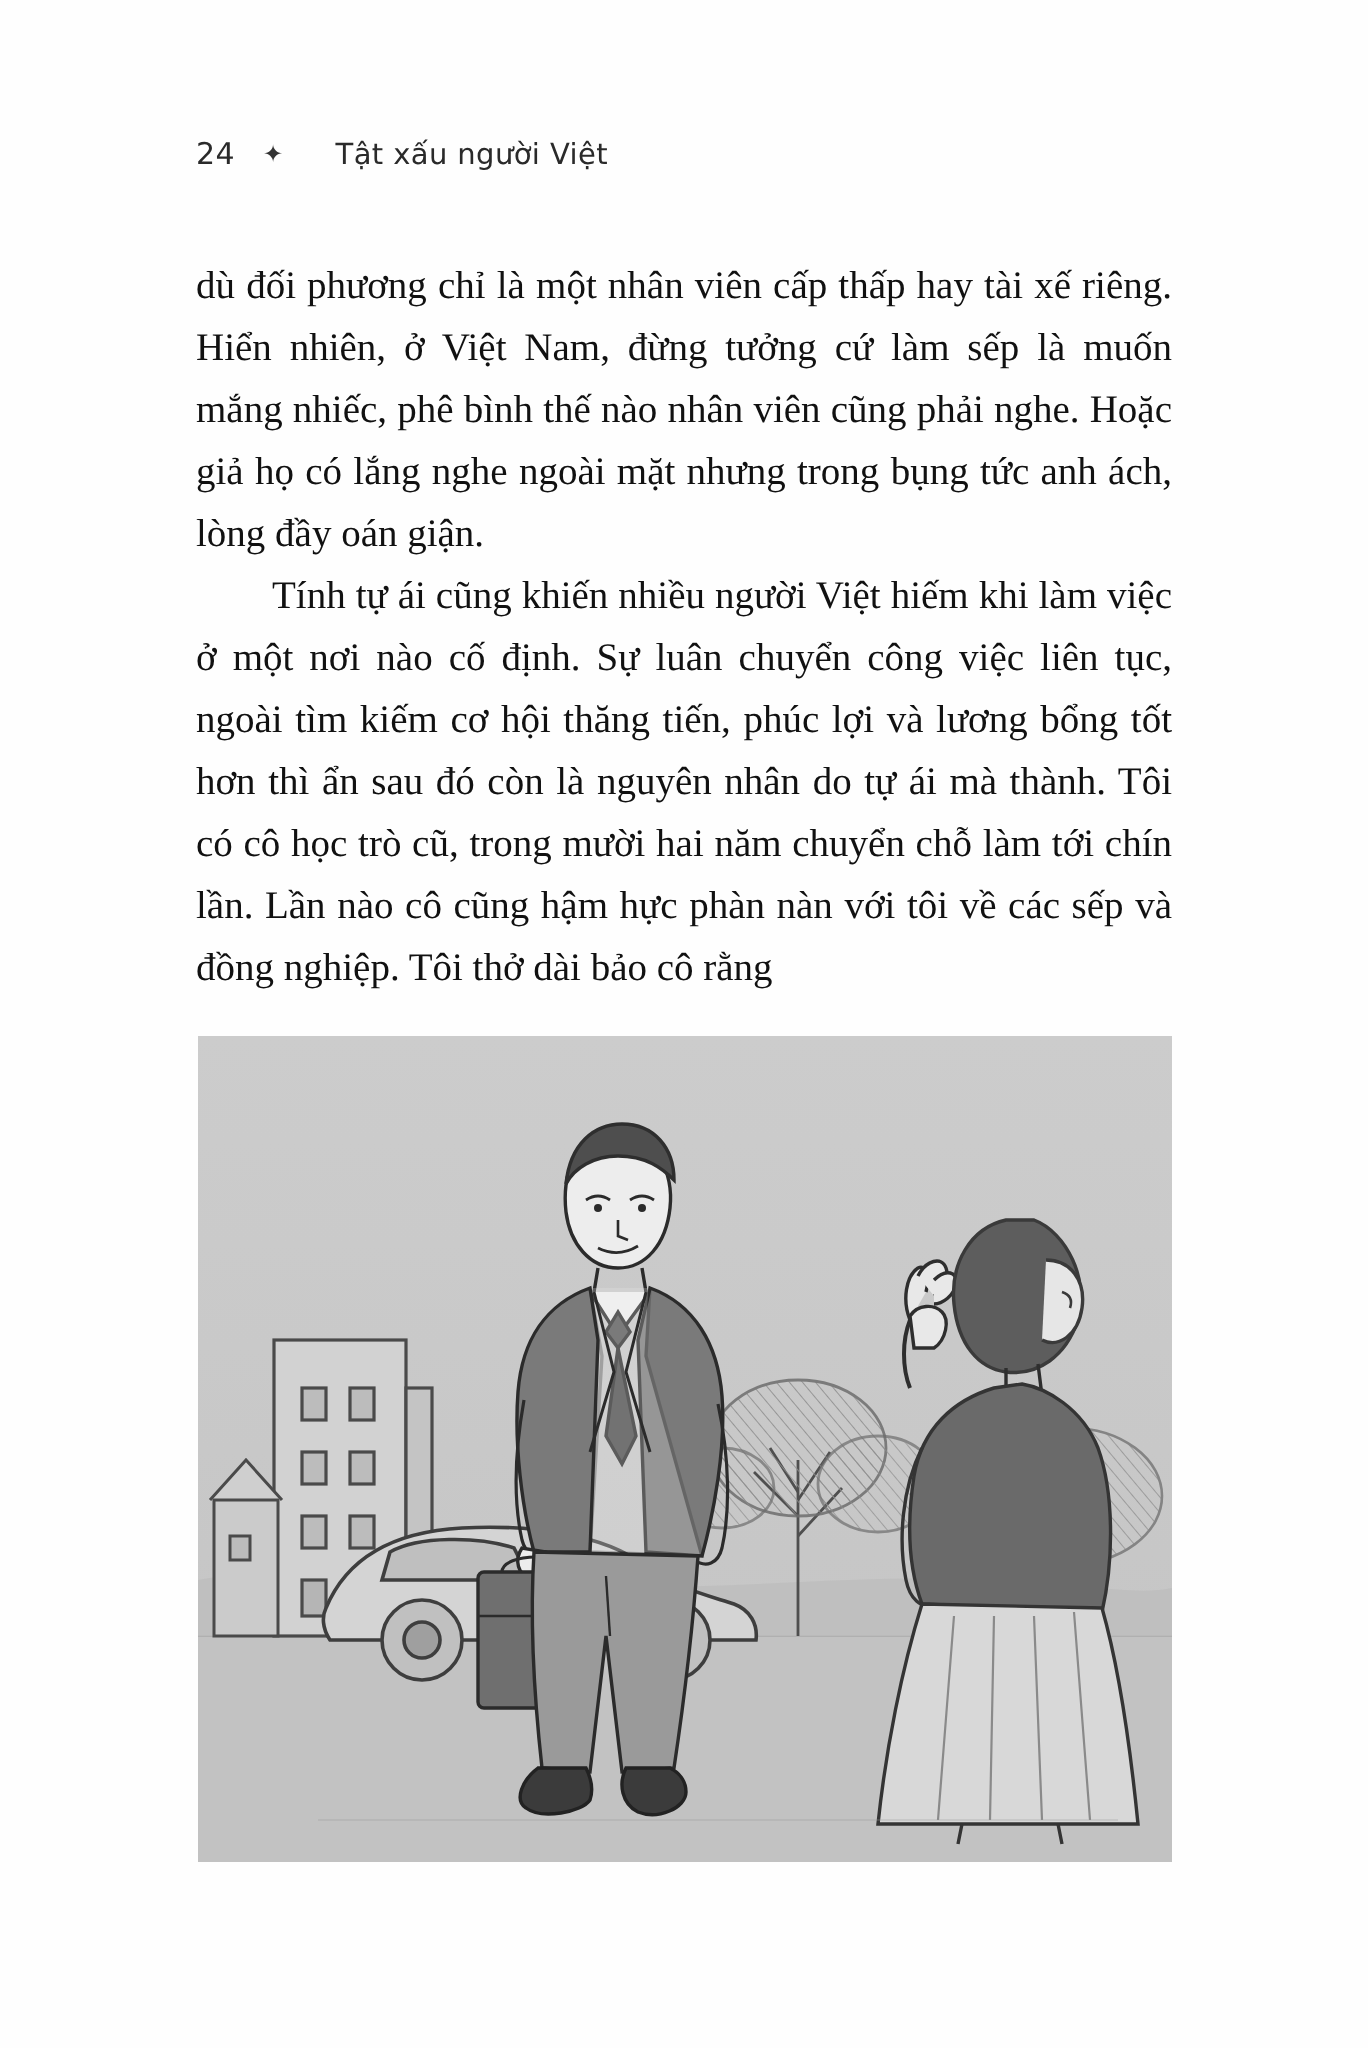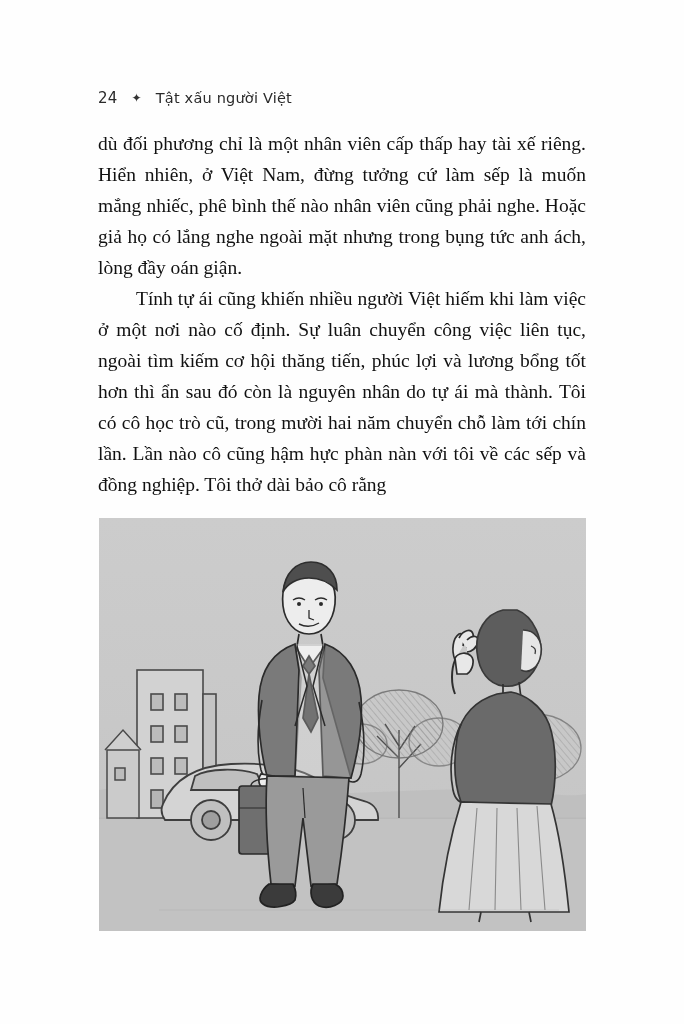--- a/index.html
+++ b/index.html
@@ -15,40 +15,41 @@
     position: relative;
     overflow: hidden;
   }
   .page {
     position: absolute;
     inset: 0;
     background: #fefefe;
   }
   .running-head {
     position: absolute;
-    top: 89px;
+    top: 68px;
     left: 98px;
     display: flex;
     align-items: baseline;
     gap: 14px;
     font-family: "DejaVu Sans", sans-serif;
     font-size: 14.5px;
     color: #2a2a2a;
     letter-spacing: 0.2px;
   }
   .running-head .page-number {
     font-size: 15px;
   }
   .running-head .ornament {
     font-size: 12px;
     color: #333;
     transform: translateY(-1px);
   }
   .running-head .head-title {
     font-size: 14.5px;
+    margin-left: 12px;
   }
   .body-text {
     position: absolute;
     top: 128px;
     left: 98px;
     width: 488px;
     font-size: 19.5px;
     line-height: 31px;
     text-align: justify;
     text-justify: inter-word;

